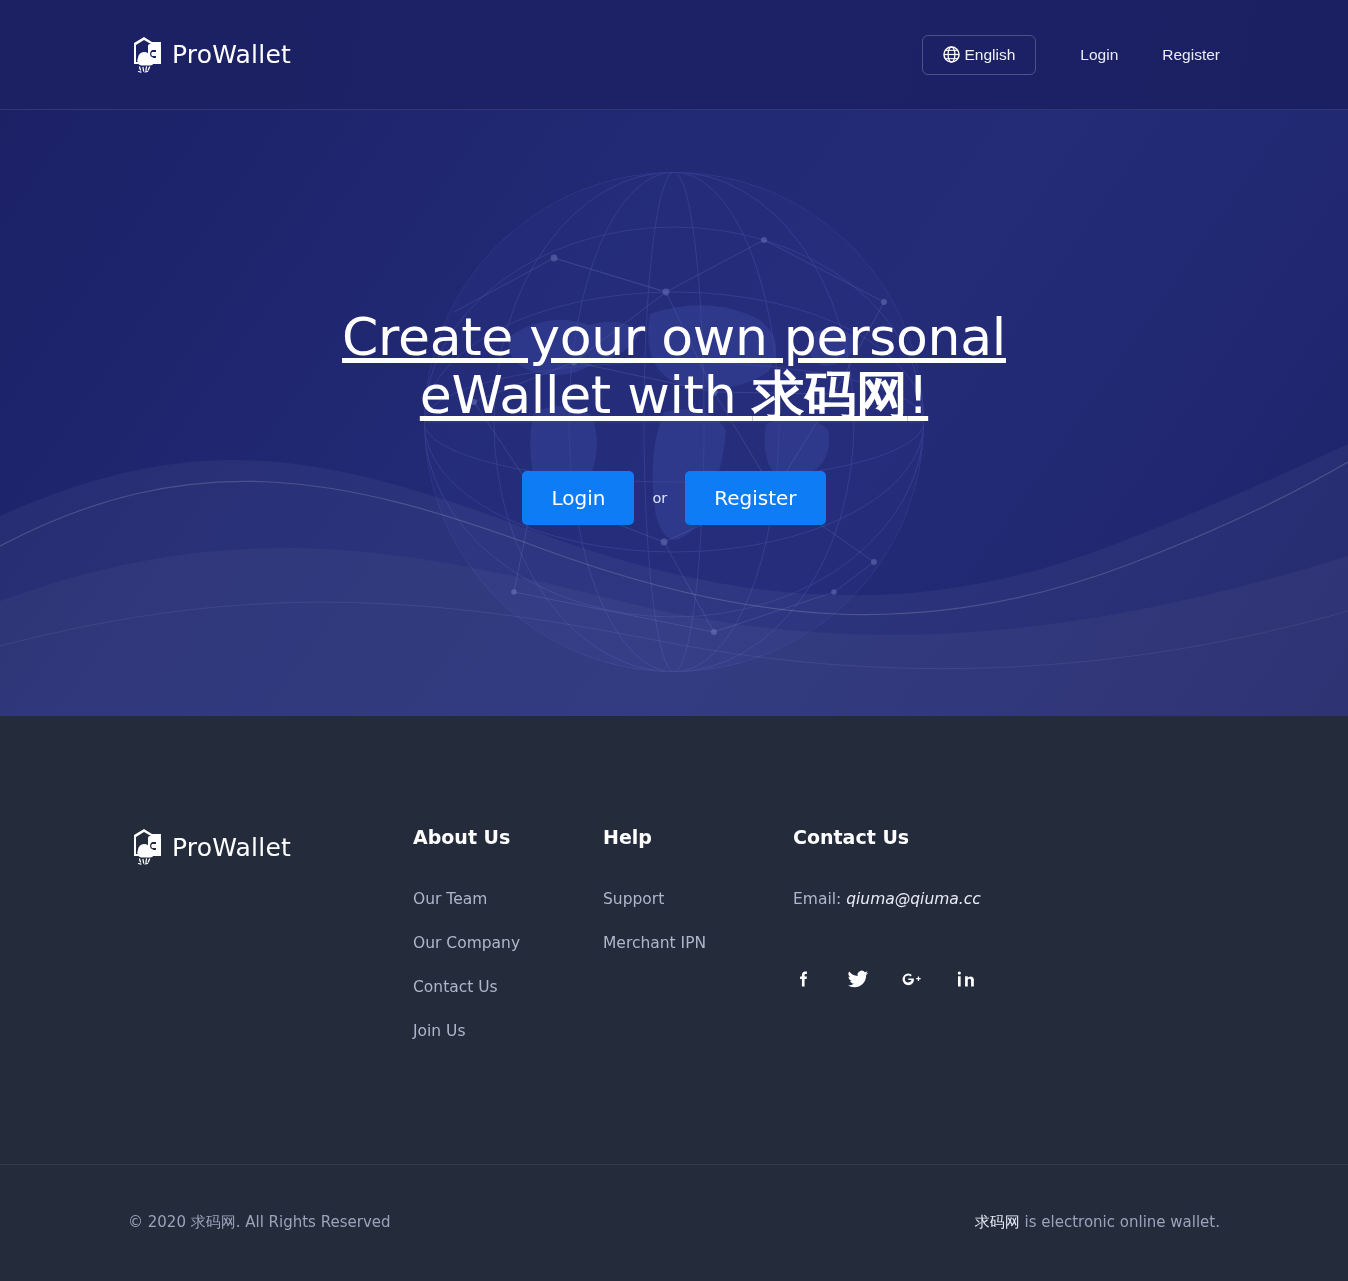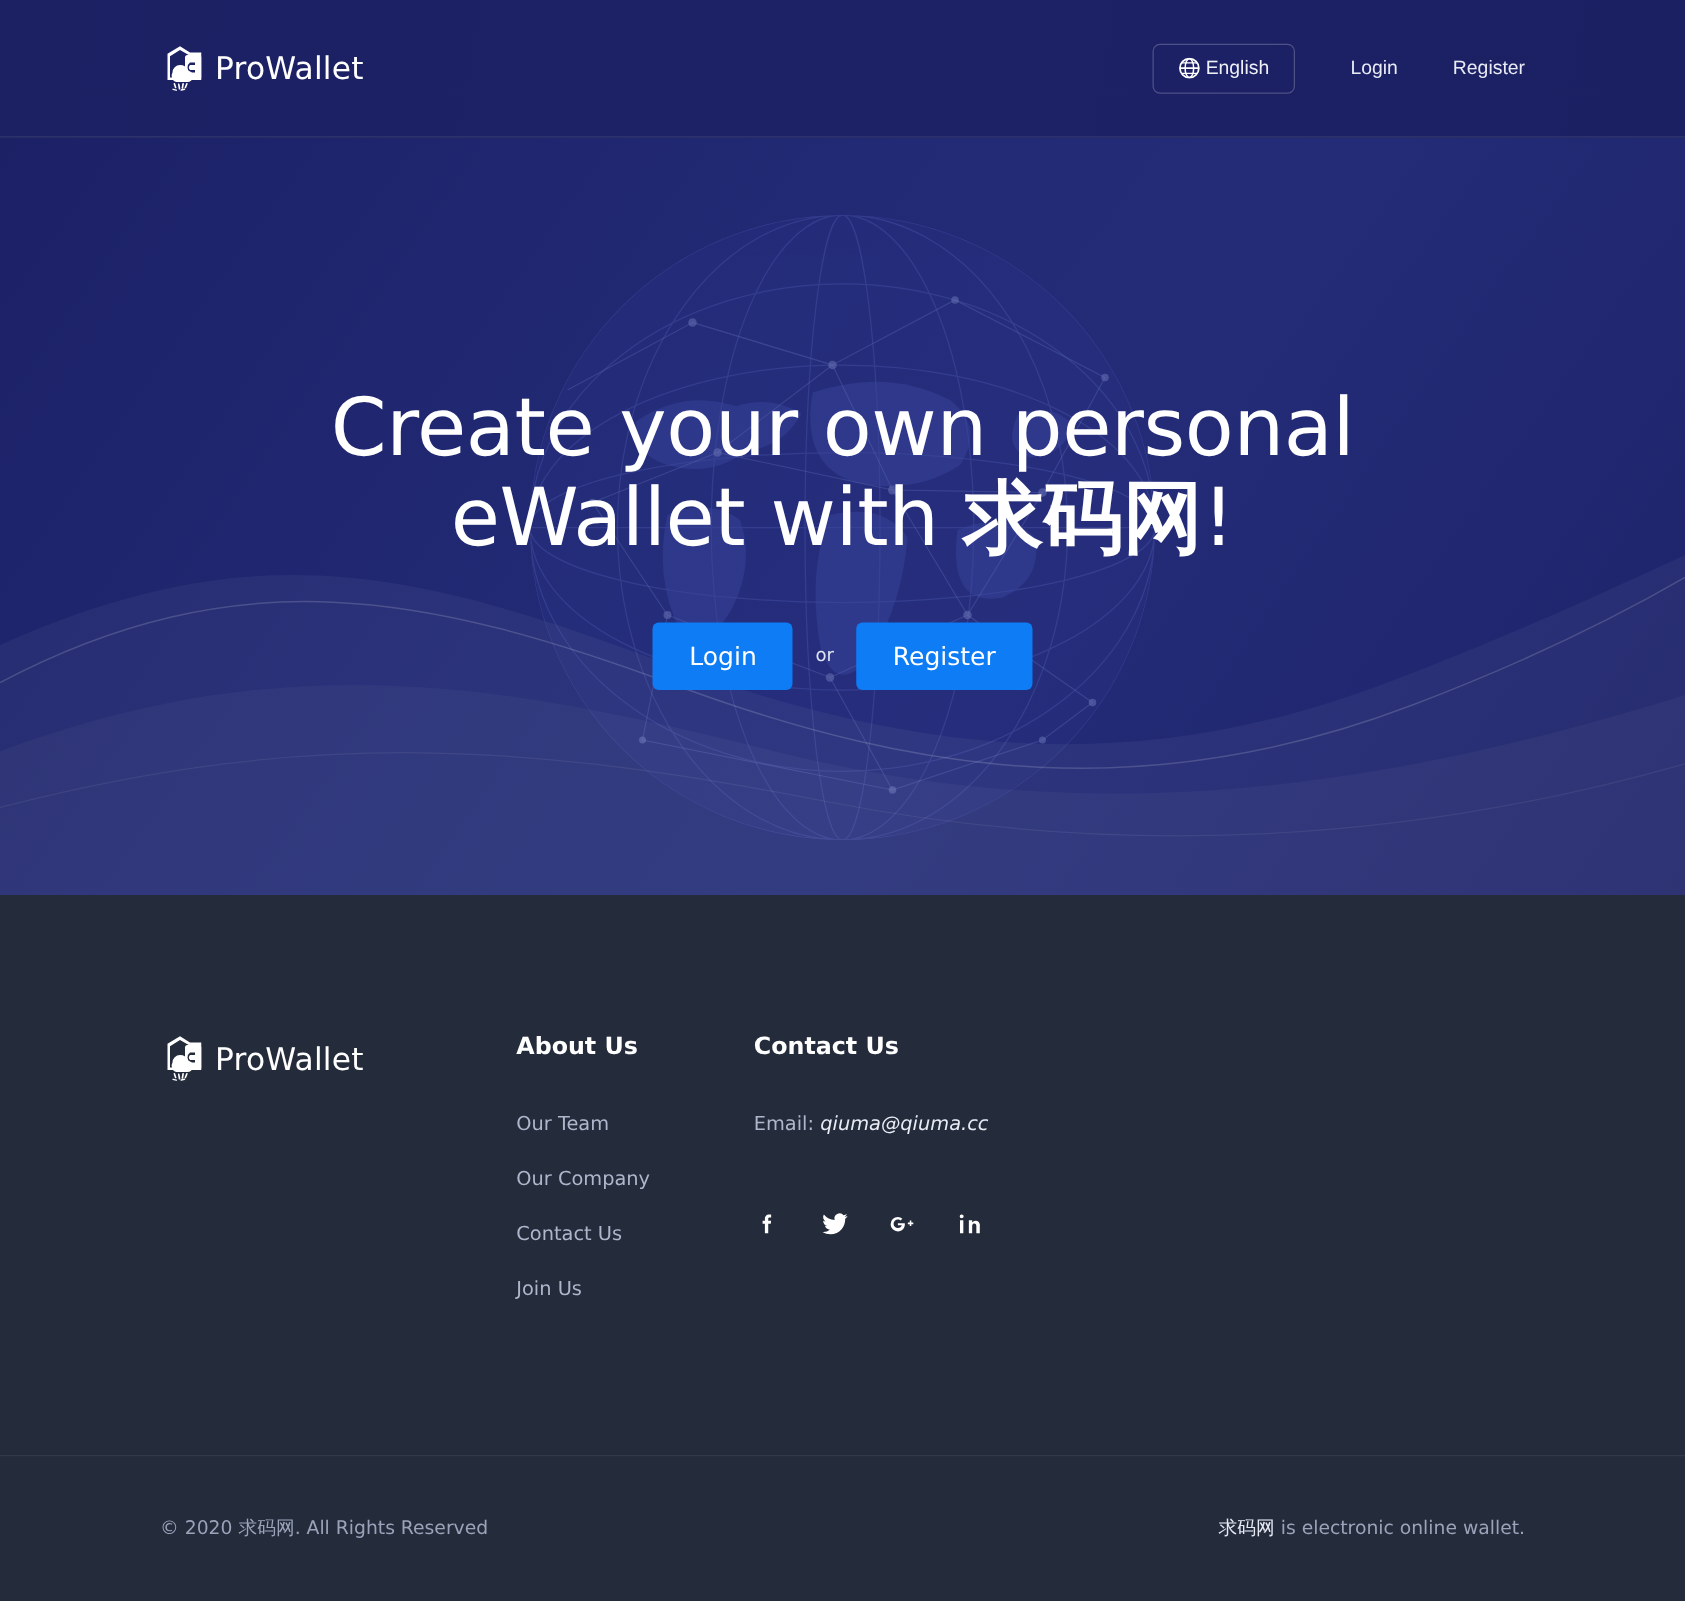--- a/index.html
+++ b/index.html
@@ -57,25 +57,26 @@
     opacity:.5;
   }
   .hero-waves{ position:absolute; left:0; bottom:0; width:100%; height:320px; }
   .hero-inner{
     position:relative; z-index:3;
     text-align:center;
     padding-top:198px;
   }
   .hero-title{
     color:#ffffff;
-    font-size:64px;
+    font-size:52px;
     line-height:1.12;
     font-weight:400;
     letter-spacing:-.3px;
     font-family:"DejaVu Sans", sans-serif;
+    text-decoration:underline;
   }
   .hero-title .cn{ font-weight:700; }
   .hero-sub{
     margin-top:29px;
     color:#e6e9f6;
     font-size:17.5px;
     font-weight:400;
     font-family:"DejaVu Sans", sans-serif;
   }
   .hero-cta{
@@ -291,20 +292,25 @@
 
     <div class="f-col">
       <div class="f-head">About Us</div>
       <a class="f-link">Our Team</a>
       <a class="f-link">Our Company</a>
       <a class="f-link">Contact Us</a>
       <a class="f-link">Join Us</a>
     </div>
 
 
+    <div class="f-col">
+      <div class="f-head">Help</div>
+      <a class="f-link">Support</a>
+      <a class="f-link">Merchant IPN</a>
+    </div>
 
     <div class="f-col contact">
       <div class="f-head">Contact Us</div>
       <div class="f-email">
         <span>Email:</span>
         <a>qiuma@qiuma.cc</a>
       </div>
       <div class="socials">
         <span class="soc">
           <svg viewBox="0 0 24 24" width="20" height="20" fill="#ffffff">

